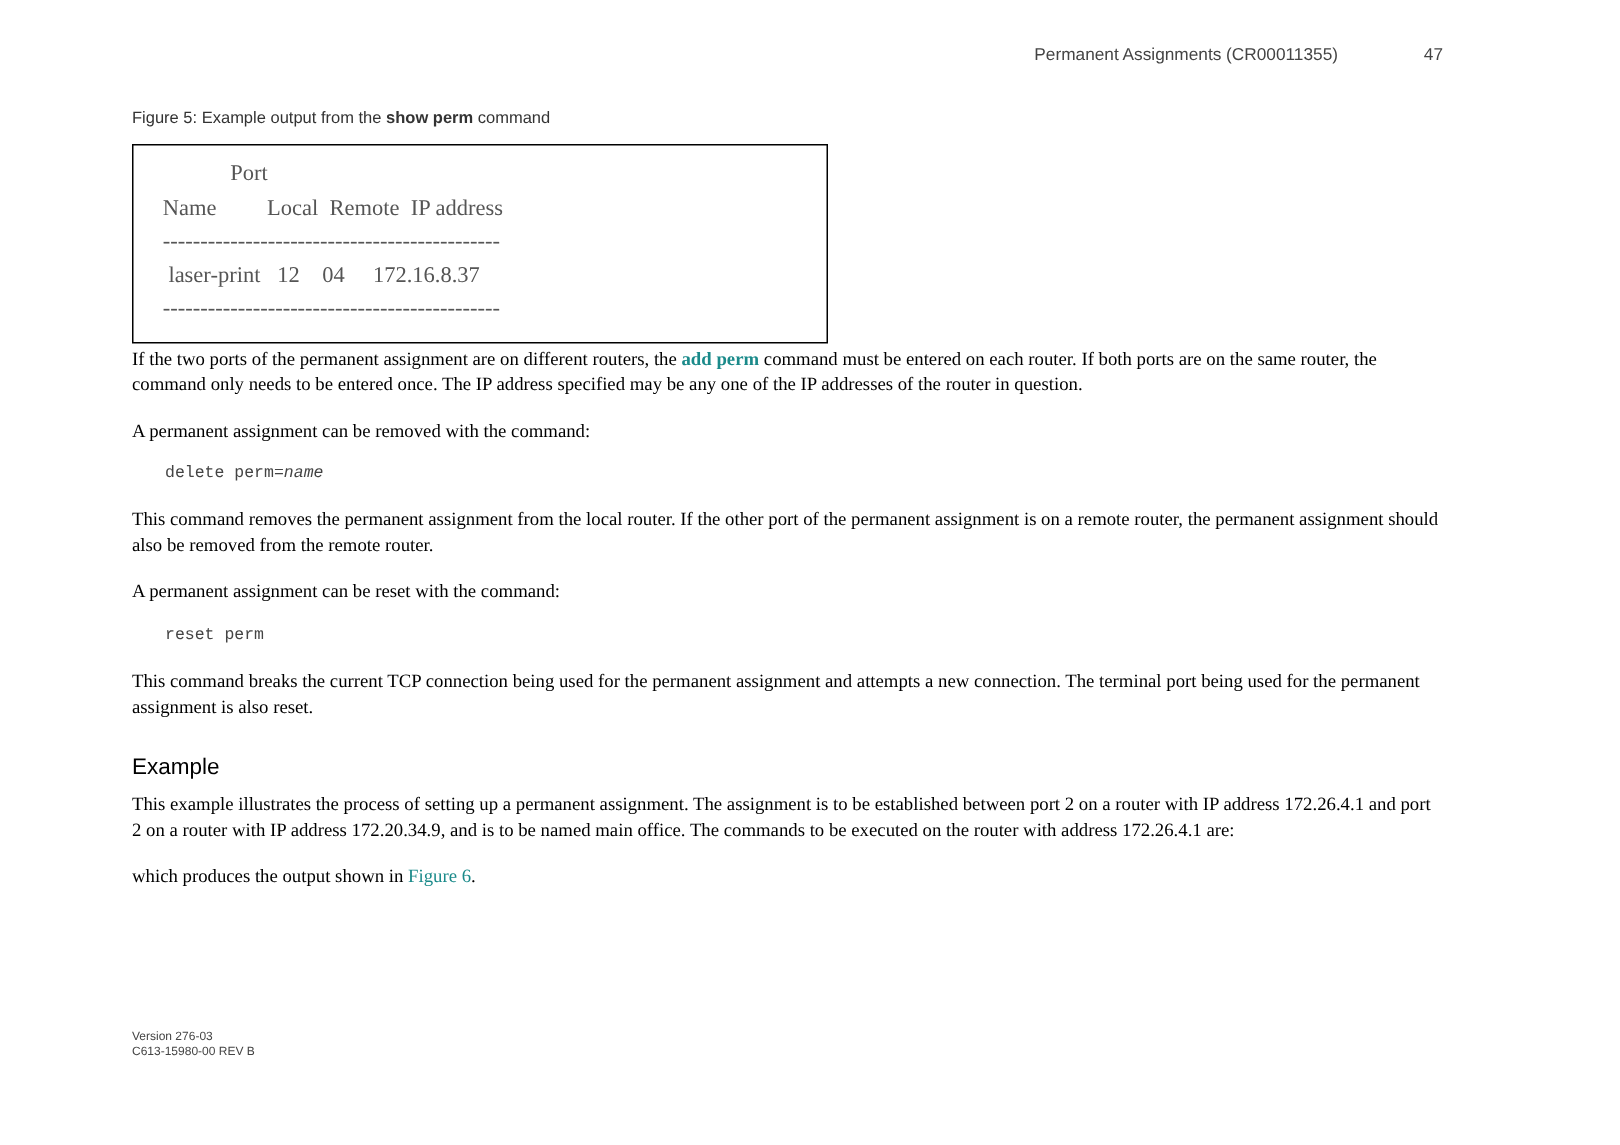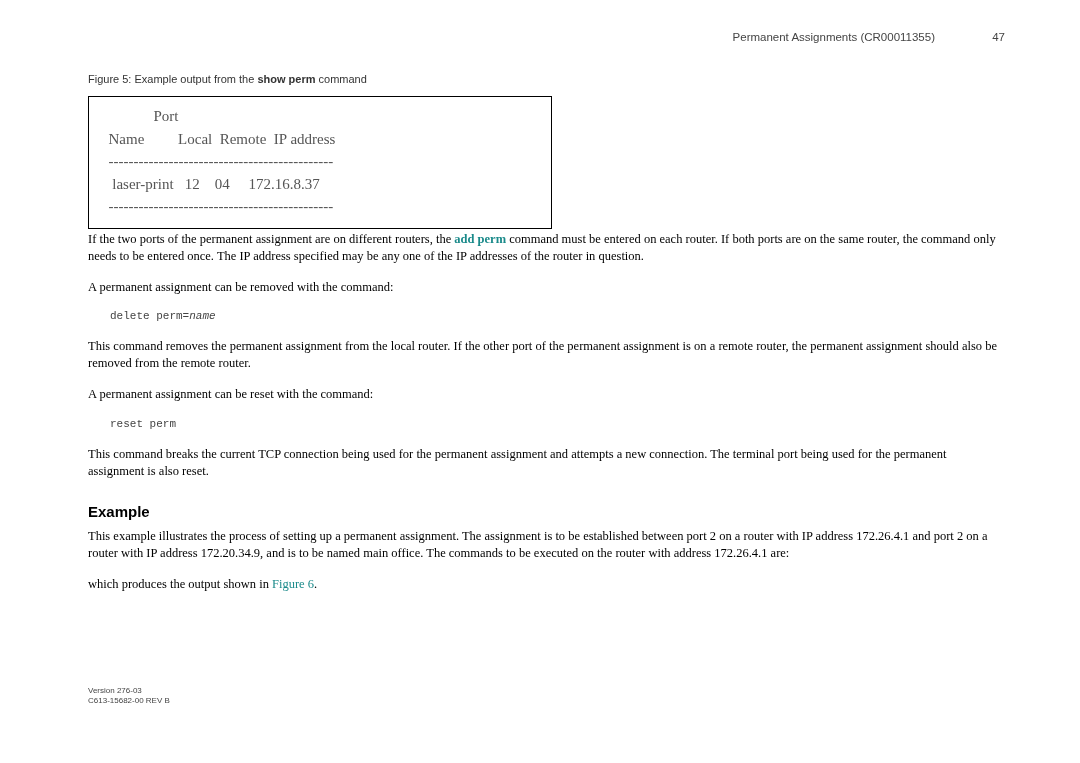--- a/index.html
+++ b/index.html
@@ -9,21 +9,21 @@
     font-family: "Palatino Linotype", "Book Antiqua", Palatino, Georgia, serif;
     color: #000;
     width: 1080px;
     height: 763px;
     overflow: hidden;
     font-size: 12.5px;
     line-height: 1.35;
   }
   .page {
     position: relative;
-    padding: 30px 75px 0 88px;
+    padding: 30px 118px 0 88px;
   }
   .header-line {
     font-family: Arial, Helvetica, sans-serif;
     font-size: 11.5px;
     color: #444;
     text-align: right;
     margin-bottom: 26px;
   }
   .header-title { display: inline-block; }
   .header-page { display: inline-block; margin-left: 54px; }
@@ -55,21 +55,21 @@
   .code-line {
     font-family: "Courier New", Courier, monospace;
     font-size: 11px;
     color: #444;
     margin: 0 0 14px 22px;
     white-space: pre;
   }
   .code-line .ital { font-style: italic; }
   h2.section {
     font-family: Arial, Helvetica, sans-serif;
-    font-weight: 700;
+    font-weight: 400;
     font-size: 15px;
     margin: 22px 0 6px 0;
   }
   .footer {
     position: absolute;
     left: 88px;
     top: 686px;
     font-family: Arial, Helvetica, sans-serif;
     font-size: 8px;
     color: #444;
@@ -116,16 +116,16 @@
 
   <p class="body">This example illustrates the process of setting up a permanent assignment. The assignment is to be established between port 2 on a router with IP address 172.26.4.1 and port 2 on a router with IP address 172.20.34.9, and is to be named main office. The commands to be executed on the router with address 172.26.4.1 are:</p>
 
 
   <p class="body">
     <span>which produces the output shown in </span><span class="link2">Figure 6</span><span>.</span>
   </p>
 
   <div class="footer">
     <div>Version 276-03</div>
-    <div>C613-15682-00 REV B</div>
+    <div>C613-15980-00 REV B</div>
   </div>
 
 </div>
 
 </body></html>

